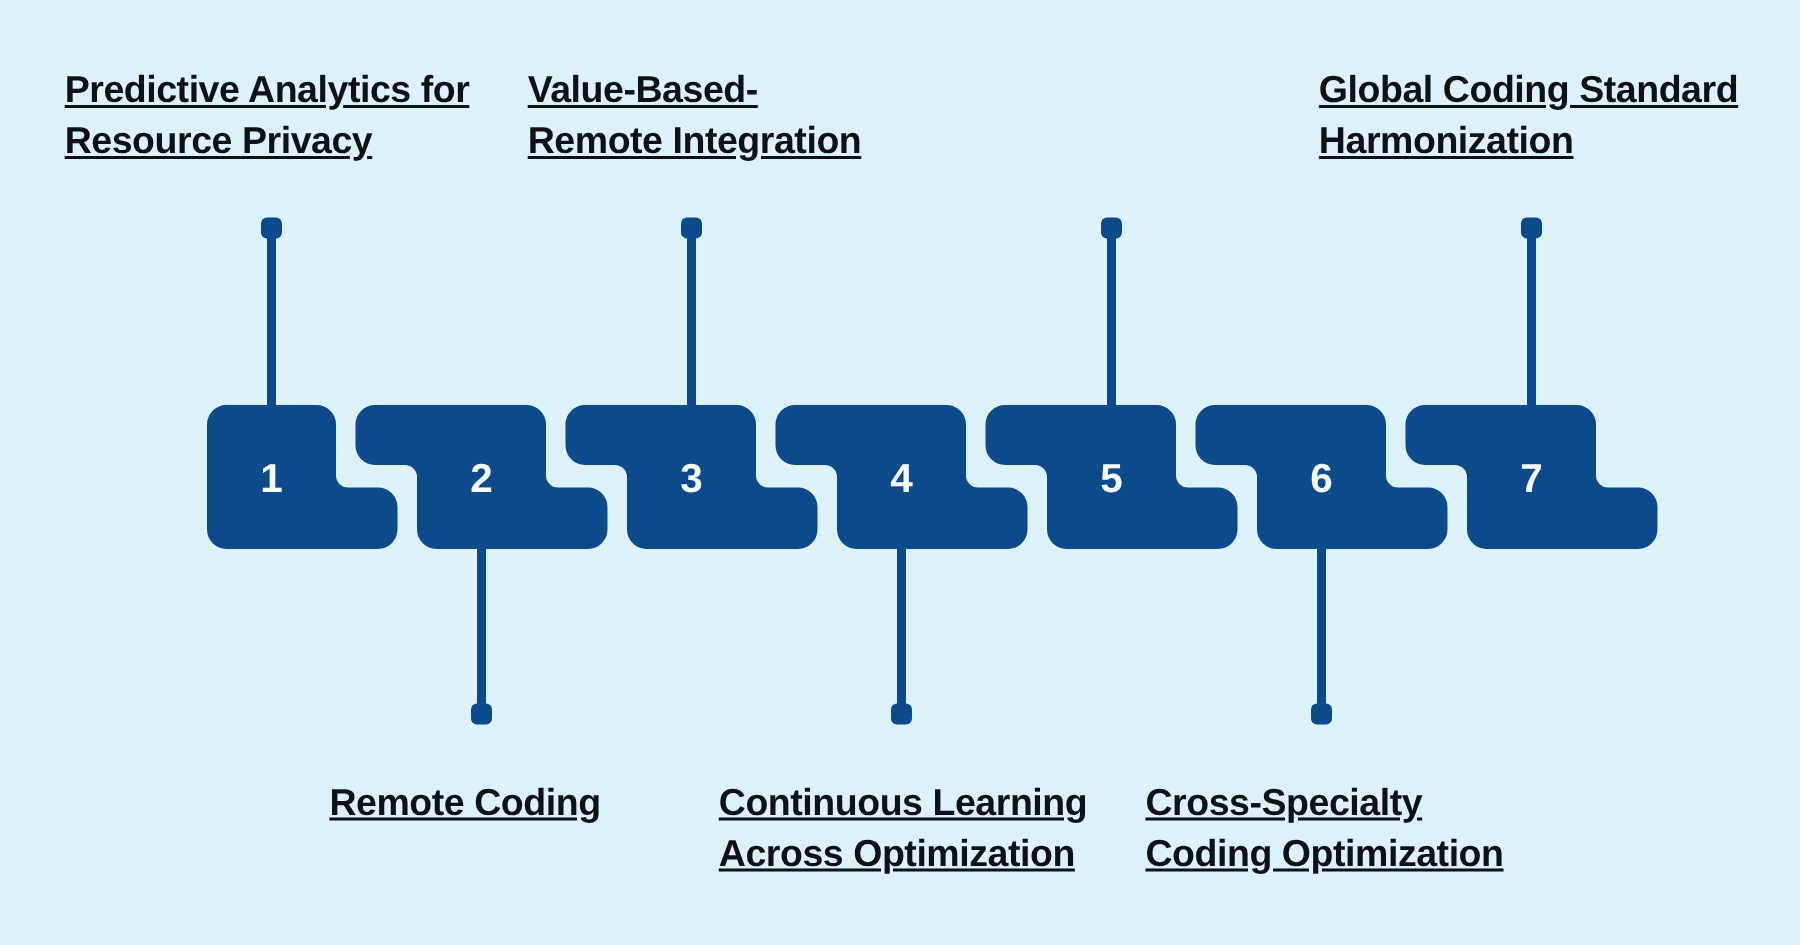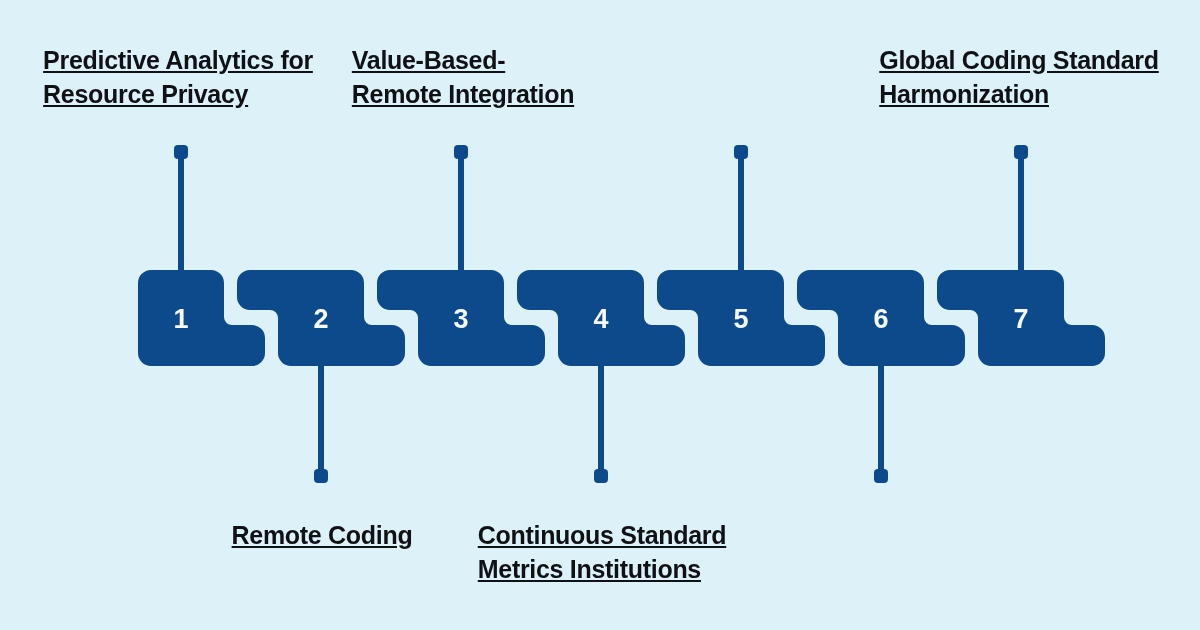--- a/index.html
+++ b/index.html
@@ -114,21 +114,25 @@
   </div>
   <div class="step-label label-top" style="left:463px">
     <span>Value-Based-</span>
     <span>Remote Integration</span>
   </div>
   <div class="step-label label-top" style="left:1019px">
     <span>Global Coding Standard</span>
     <span>Harmonization</span>
   </div>
 
-  <div class="step-label label-bottom" style="left:322px">
+  <div class="step-label label-bottom" style="left:310px">
     <span>Remote Coding</span>
   </div>
   <div class="step-label label-bottom" style="left:602px">
-    <span>Continuous Standard</span>
-    <span>Metrics Institutions</span>
+    <span>Continuous Learning</span>
+    <span>Across Optimization</span>
+  </div>
+  <div class="step-label label-bottom" style="left:883px">
+    <span>Cross-Specialty</span>
+    <span>Coding Optimization</span>
   </div>
 
 </div>
 
 </body></html>

